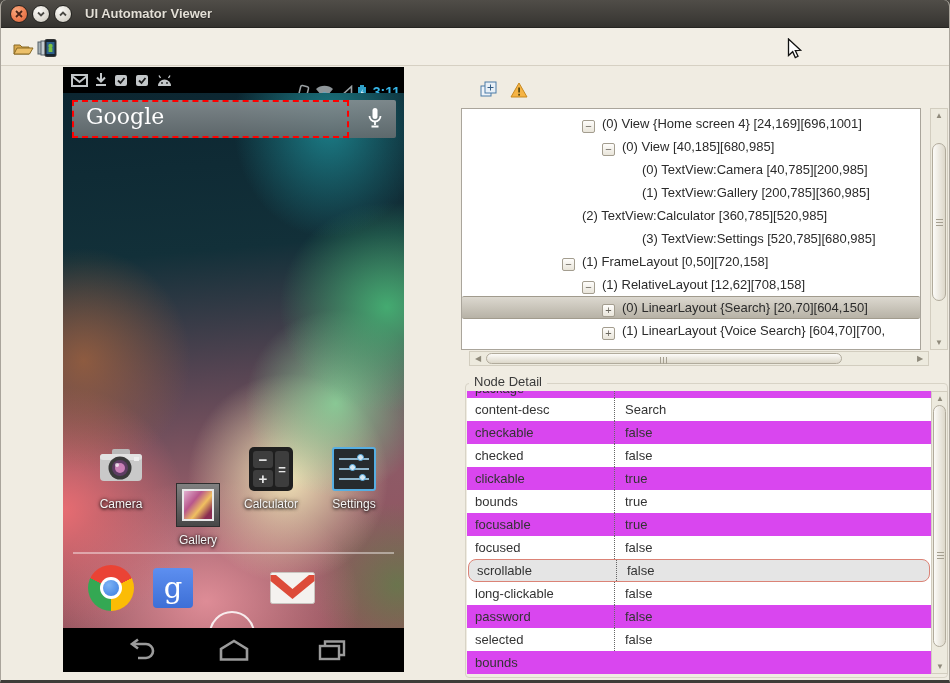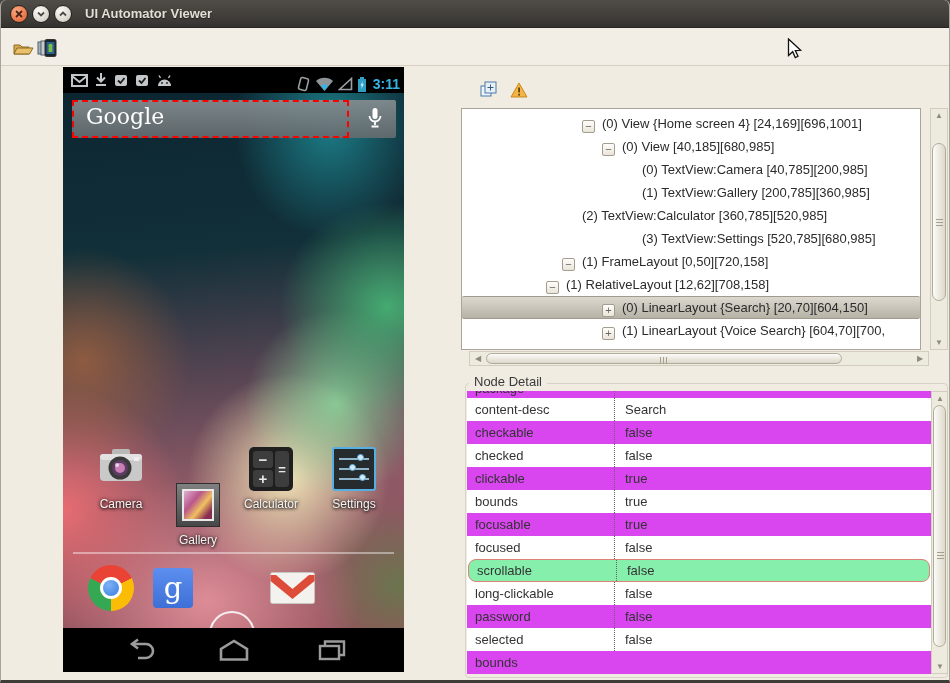--- a/index.html
+++ b/index.html
@@ -18,21 +18,21 @@
   .wtitle{position:absolute;left:84px;top:6px;font-size:13px;font-weight:bold;color:#e3dfd6;
     text-shadow:0 1px 1px #1f1e1c;}
   
   .toolbar{position:absolute;left:0;top:28px;right:0;height:38px;background:#f2eee5;
     border-bottom:1px solid #d6d0c3;}
   .tbtn{position:absolute;top:8px;width:24px;height:24px;display:flex;align-items:center;justify-content:center;}
   
   .shot{position:absolute;left:62px;top:67px;width:341px;height:605px;background:#000;}
   .statusbar{position:absolute;left:0;top:0;right:0;height:26px;background:#000;}
   .sb-left{position:absolute;left:8px;top:0;height:26px;display:flex;align-items:center;gap:7px;}
-  .sb-right{position:absolute;right:4px;top:4px;height:26px;display:flex;align-items:center;gap:4px;}
+  .sb-right{position:absolute;right:4px;top:12px;height:26px;display:flex;align-items:center;gap:4px;}
   .sb-time{font-size:14px;font-weight:bold;color:#36b4e5;margin-left:2px;}
   .wallpaper{position:absolute;left:0;top:26px;right:0;bottom:44px;overflow:hidden;background:
     radial-gradient(40% 30% at 78% 6%, rgba(30,140,150,.85), transparent 70%),
     radial-gradient(45% 28% at 95% 40%, rgba(70,190,120,.85), transparent 70%),
     radial-gradient(38% 25% at 80% 58%, rgba(140,225,160,.8), transparent 70%),
     radial-gradient(42% 28% at 66% 72%, rgba(250,240,190,.9), transparent 70%),
     radial-gradient(45% 30% at 6% 50%, rgba(165,100,60,.75), transparent 70%),
     radial-gradient(50% 32% at 0% 78%, rgba(240,110,115,.9), transparent 72%),
     radial-gradient(60% 30% at 42% 95%, rgba(235,150,160,.85), transparent 75%),
     radial-gradient(35% 22% at 98% 92%, rgba(90,130,70,.7), transparent 70%),
@@ -106,21 +106,21 @@
   .grouplabel{position:absolute;left:468px;top:374px;font-size:13px;color:#3a3a3a;
     background:#f0ece2;padding:0 5px;}
   .dtable{position:absolute;left:466px;top:391px;width:464px;height:283px;background:#fff;
     overflow:hidden;font-size:13px;color:#333;}
   .drow{display:flex;height:23px;line-height:23px;}
   .drow.alt{background:#d946ef;}
   .drow.partial{height:7px;overflow:hidden;}
   .drow.partial .dkey span{display:block;margin-top:-14px;}
   .dkey{width:147px;padding-left:8px;overflow:hidden;}
   .dval{flex:1;border-left:1px dotted #666;padding-left:10px;overflow:hidden;}
-  .drow.hl{background:#86efac;border:1px solid #db8376;border-radius:8px;height:23px;line-height:21px;margin:0 1px;}
+  .drow.hl{background:#e5e5e5;border:1px solid #db8376;border-radius:8px;height:23px;line-height:21px;margin:0 1px;}
   
   .cursor{position:absolute;left:786px;top:38px;}
 </style>
 </head>
 <body>
 
 <div class="window">
 
   <div class="titlebar">
     <div class="wbtn close">
@@ -307,21 +307,21 @@
   </div>
 
   <div class="tree">
     <div class="trow" style="padding-left:120px;"><span class="exp">−</span><span>(0) View {Home screen 4} [24,169][696,1001]</span></div>
     <div class="trow" style="padding-left:140px;"><span class="exp">−</span><span>(0) View [40,185][680,985]</span></div>
     <div class="trow" style="padding-left:180px;"><span>(0) TextView:Camera [40,785][200,985]</span></div>
     <div class="trow" style="padding-left:180px;"><span>(1) TextView:Gallery [200,785][360,985]</span></div>
     <div class="trow" style="padding-left:120px;"><span>(2) TextView:Calculator [360,785][520,985]</span></div>
     <div class="trow" style="padding-left:180px;"><span>(3) TextView:Settings [520,785][680,985]</span></div>
     <div class="trow" style="padding-left:100px;"><span class="exp">−</span><span>(1) FrameLayout [0,50][720,158]</span></div>
-    <div class="trow" style="padding-left:84px;"><span class="exp">−</span><span>(1) RelativeLayout [12,62][708,158]</span></div>
+    <div class="trow" style="padding-left:120px;"><span class="exp">−</span><span>(1) RelativeLayout [12,62][708,158]</span></div>
     <div class="trow selected" style="padding-left:140px;"><span class="exp">+</span><span>(0) LinearLayout {Search} [20,70][604,150]</span></div>
     <div class="trow" style="padding-left:140px;"><span class="exp">+</span><span>(1) LinearLayout {Voice Search} [604,70][700,</span></div>
     <div class="trow" style="padding-left:120px;"><span>(2) LinearLayout [500,50][720,158]</span></div>
   </div>
 
   <div class="sbv" style="left:929px;top:108px;height:242px;">
     <div class="sarr" style="top:0;">▲</div>
     <div class="sarr" style="bottom:0;">▼</div>
     <div class="sthumbv" style="top:34px;height:158px;">
         <span class="gripv"></span>

